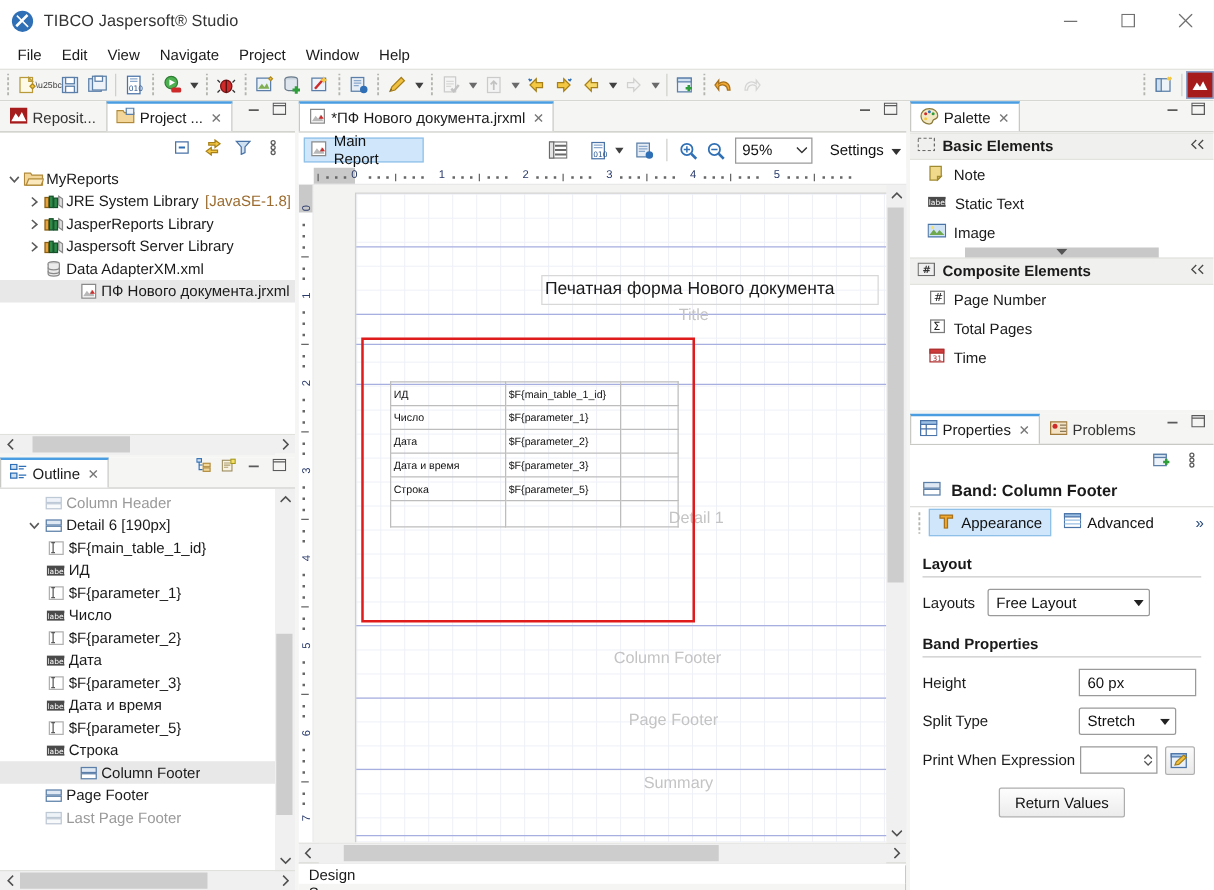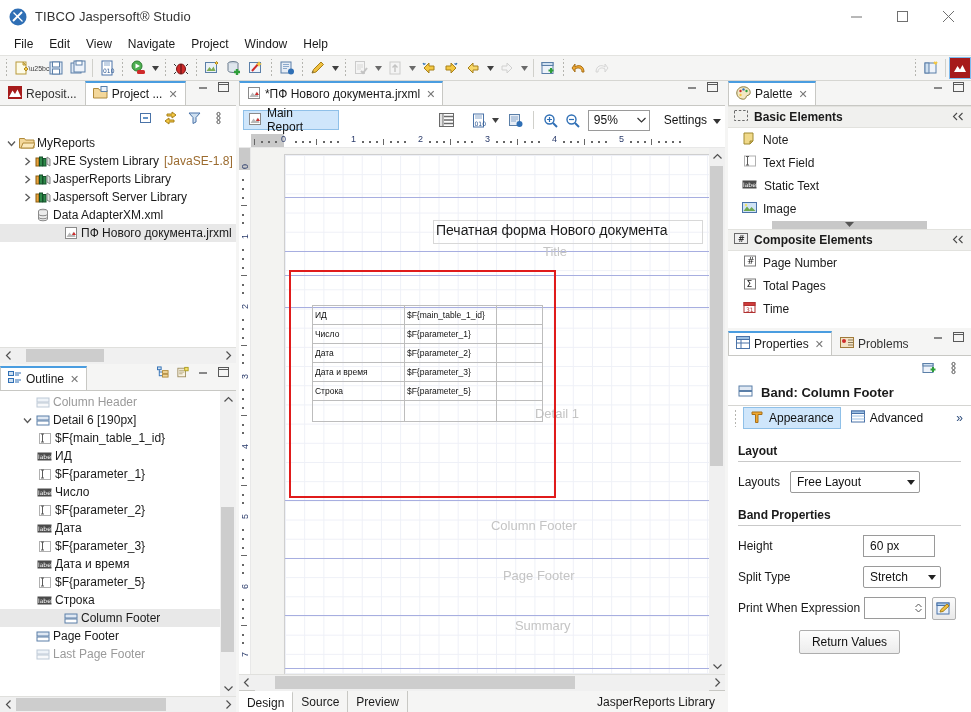--- a/index.html
+++ b/index.html
@@ -222,21 +222,21 @@
     position:absolute;border:2px solid #e01b1b;
   }
   .tbl{position:absolute;border-collapse:collapse;}
   .tbl td{
     border:1px solid #bdbdbd;font-size:8.5px;color:#111;
     padding:1px 2px;height:19px;vertical-align:middle;white-space:nowrap;
   }
 
   .ed-bottom{
     height:22px;min-height:22px;display:flex;align-items:stretch;
-    background:#f5f5f4;border-top:1px solid #c8c8c4;
+    background:#f5f5f4;border-top:1px solid #c8c8c4;flex-direction:column;
   }
   .ed-bottom .btab{
     display:flex;align-items:center;padding:0 8px;font-size:12px;color:#1a1a1a;
     border-right:1px solid #c8c8c4;
   }
   .ed-bottom .btab.active{background:#ffffff;border-top:2px solid #ffffff;}
   .ed-bottom .blabel{margin-left:auto;display:flex;align-items:center;padding-right:10px;font-size:12px;color:#1a1a1a;}
 
   
   .pal-section{
@@ -1356,29 +1356,20 @@
           <div class="pal-item">
             <span>
               <svg width="15" height="15" viewBox="0 0 15 15">
                 <path d="M2 2 h9 v8 l-3 3 h-6 z" fill="#f0d98a" stroke="#a08a30"></path>
                 <path d="M11 10 l-3 3 v-3 z" fill="#d8bb62" stroke="#a08a30"></path>
               </svg>
             </span>
             <span>Note</span>
           </div>
 
-          <div class="pal-item">
-            <span>
-              <svg width="15" height="14" viewBox="0 0 15 14">
-                <rect x="2.5" y="2" width="11" height="10" fill="#fff" stroke="#b0b0b0"></rect>
-                <path d="M4 2.5 h3 M5.5 2.5 v8.5 M4 11 h3" stroke="#5a5a5a"></path>
-              </svg>
-            </span>
-            <span>Text Field</span>
-          </div>
 
           <div class="pal-item">
             <span>
               <svg width="16" height="11" viewBox="0 0 16 11">
                   <rect x="0.5" y="1.5" width="14" height="8" fill="#4a4a4a"></rect>
                   <text x="1" y="8" font-size="6" fill="#fff" font-family="DejaVu Sans">label</text>
                 </svg>
             </span>
             <span>Static Text</span>
           </div>
@@ -1557,21 +1548,21 @@
                   </svg>
               </span>
             </div>
           </div>
 
           <div class="grp-head" style="margin-top:14px;">Band Properties</div>
           <div class="grp-rule"></div>
 
           <div class="prow">
             <span class="plab">Height</span>
-            <div class="txtbox" style="width:72px;text-align:right;">
+            <div class="txtbox" style="width:94px;text-align:right;">
               <span>60 px</span>
             </div>
           </div>
 
           <div class="prow">
             <span class="plab">Split Type</span>
             <div class="combo" style="width:78px;">
               <span>Stretch</span>
               <span class="cv">
                 <svg width="8" height="5">

